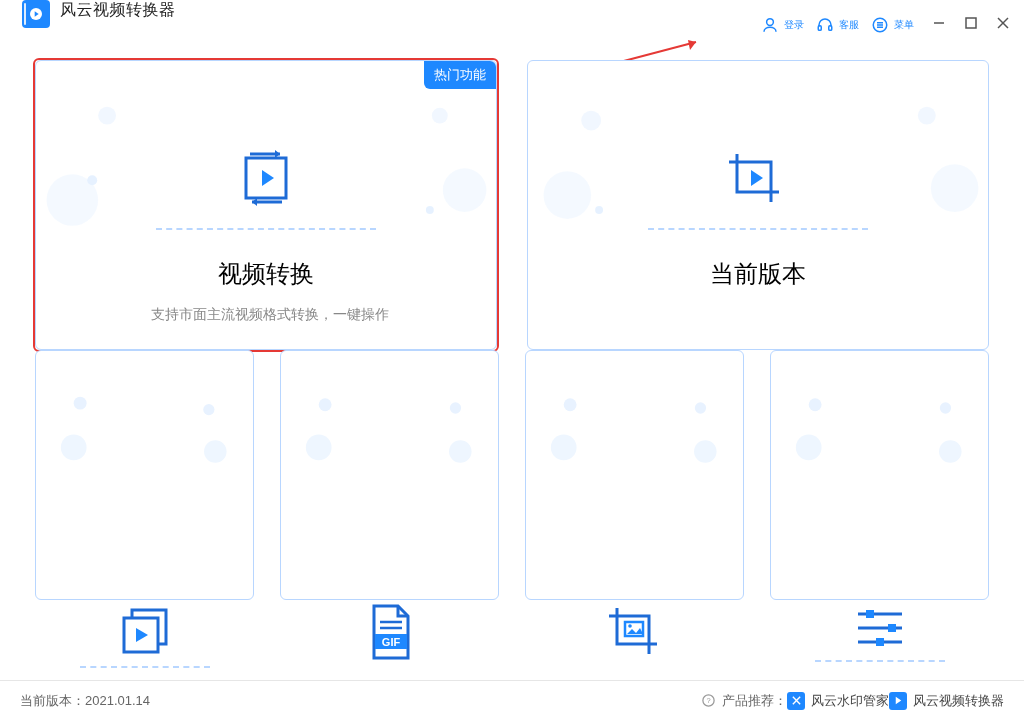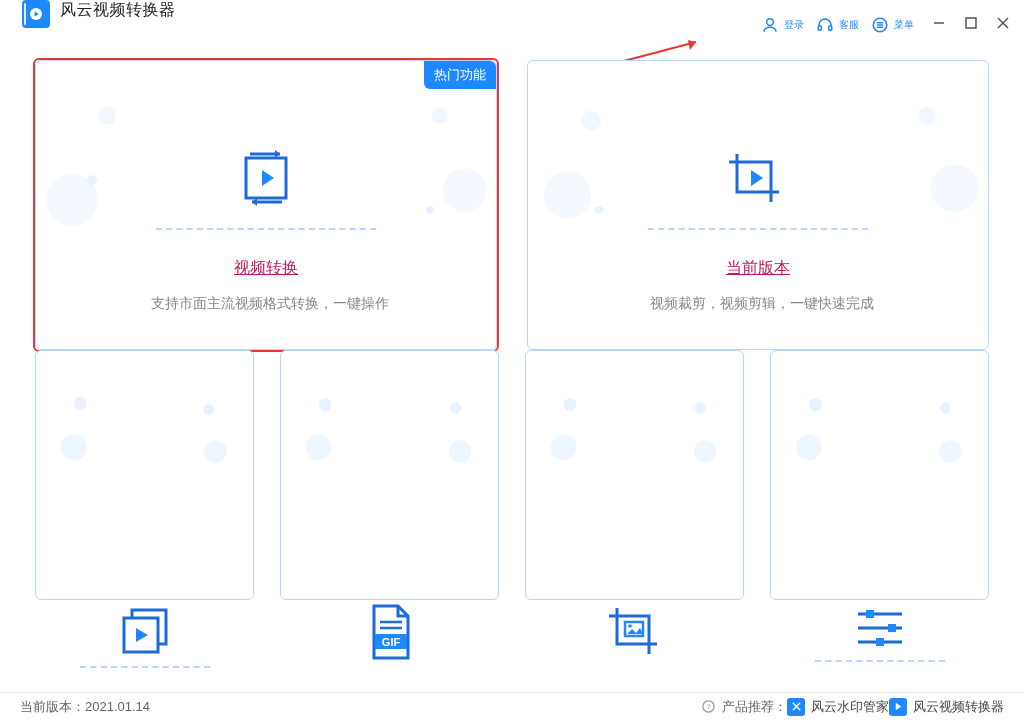--- a/index.html
+++ b/index.html
@@ -17,30 +17,30 @@
   .arrow-annot svg { width: 90px; height: 28px; }
 
   .content { padding: 10px 35px 0 35px; display: flex; flex-direction: column; }
 
   .row-top { display: flex; gap: 30px; }
   .big-card { flex: 1; border: 1px solid #b8d6ff; border-radius: 6px; height: 290px; padding: 22px 20px 18px; position: relative; background: #fff; display: flex; flex-direction: column; align-items: center; justify-content: flex-start; }
   .big-card .bg-dots { position:absolute; inset:0; pointer-events:none; opacity:.6; }
   .badge { position: absolute; top: 0; right: 0; background: #1E88FF; color: #fff; font-size: 13px; padding: 5px 10px; border-bottom-left-radius: 6px; border-top-right-radius: 6px; }
   .big-icon-wrap { margin-top: 55px; height: 80px; display:flex; align-items:center; justify-content:center; }
   .dash-line { margin-top: 10px; width: 220px; border: none; border-top: 2px dashed #b8d6ff; }
-  .big-title { margin-top: 28px; font-size: 16px; color: #be185d; text-decoration: underline; }
+  .big-title { margin-top: 28px; font-size: 24px; color: #000000; }
   .big-desc { margin-top: 16px; font-size: 14px; color: #888; margin-left: 8px; }
   .highlight-border { position: absolute; inset: -3px; border: 2px solid #E53935; border-radius: 6px; pointer-events: none; }
 
   .row-bottom { display: flex; gap: 26px; }
   .small-card { flex: 1; border: 1px solid #b8d6ff; border-radius: 6px; height: 250px; background: #fff; display:flex; flex-direction:column; align-items:center; position:relative; padding: 18px 20px 14px; }
   .small-icon-wrap { margin-top: 30px; height: 76px; display:flex; align-items:center; justify-content:center; }
   .small-dash { margin-top: 8px; width: 130px; border:none; border-top: 2px dashed #b8d6ff; }
 
-  .footer { position: absolute; left: 0; right: 0; bottom: 0; height: 28px; border-top: 1px solid #e6e6e6; display: flex; align-items: center; padding: 0 20px; font-size: 13px; color: #666; }
+  .footer { position: absolute; left: 0; right: 0; bottom: 0; height: 40px; border-top: 1px solid #e6e6e6; display: flex; align-items: center; padding: 0 20px; font-size: 13px; color: #666; }
   .footer .spacer { flex:1; }
   .footer .rec-label { display:flex; align-items:center; gap:6px; color:#666; }
   .footer .rec-item { display:flex; align-items:center; gap:6px; color:#444; }
   .sq-icon { width:18px; height:18px; background:#1E88FF; border-radius:3px; display:flex; align-items:center; justify-content:center; }
   .sq-icon svg { width:11px; height:11px; fill:#fff; }
 
   .bg-dots svg { width:100%; height:100%; }
 </style>
 </head>
 <body>
@@ -139,21 +139,20 @@
           </svg></div>
       <div class="big-icon-wrap">
         <svg width="66" height="60" viewBox="0 0 66 60">
             <path d="M12 6 V44 H54" fill="none" stroke="#1E6BD6" stroke-width="3"></path>
             <path d="M4 14 H46 V54" fill="none" stroke="#1E6BD6" stroke-width="3"></path>
             <polygon points="26,22 38,30 26,38" fill="#1E88FF"></polygon>
           </svg>
       </div>
       <hr class="dash-line">
       <div class="big-title">当前版本</div>
-      <div class="big-desc">视频裁剪，视频剪辑，一键快速完成</div>
     </div>
   </div>
 
   <div class="row-bottom">
 
     <div class="small-card">
       <div class="bg-dots"><svg viewBox="0 0 220 250">
             <circle cx="30" cy="40" r="8" fill="#e8f2ff"></circle>
             <circle cx="22" cy="95" r="16" fill="#eef6ff"></circle>
             <circle cx="190" cy="48" r="7" fill="#e8f2ff"></circle>

